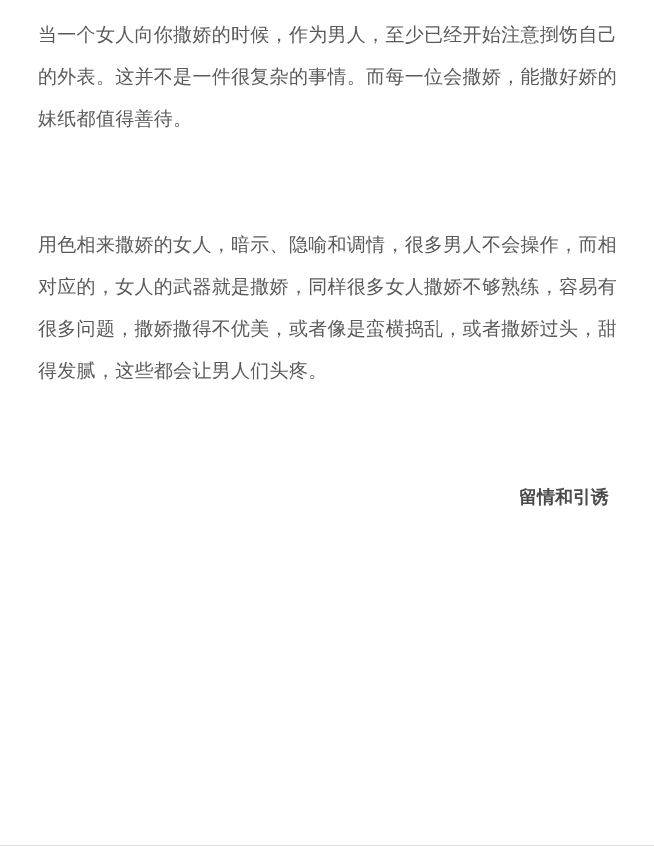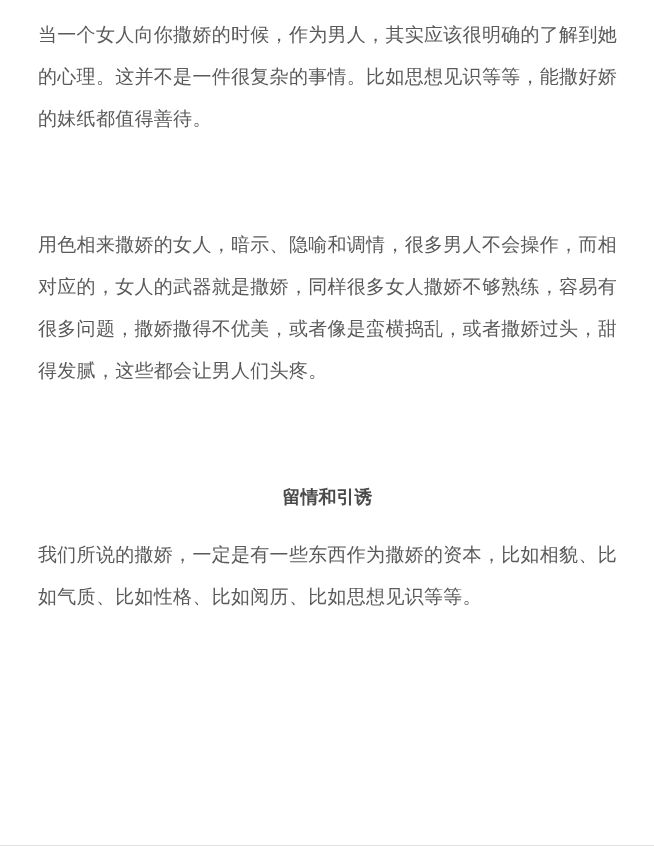--- a/index.html
+++ b/index.html
@@ -23,46 +23,45 @@
     font-size: 19px;
     line-height: 42px;
     color: #5a5a5a;
     text-align: justify;
     letter-spacing: 0.3px;
     word-break: break-all;
   }
   .gap-2 { margin-bottom: 84px; }   
   .gap-1 { margin-bottom: 42px; }   
   .heading {
-    margin: 16px;
+    margin: 8px;
     font-size: 18px;
     line-height: 42px;
     font-weight: bold;
     color: #4a4a4a;
-    text-align: center;
+    text-align: right;
   }
   .divider {
     position: absolute;
     left: 0;
     top: 845px;
     width: 100%;
     height: 1px;
     background: #e2e2e2;
   }
 </style>
 </head>
 <body>
 
 <div class="page">
   <div class="article">
-    <p class="para gap-2">当一个女人向你撒娇的时候，作为男人，其实应该很明确的了解到她的心理。这并不是一件很复杂的事情。比如思想见识等等，能撒好娇的妹纸都值得善待。</p>
+    <p class="para gap-2">当一个女人向你撒娇的时候，作为男人，至少已经开始注意捯饬自己的外表。这并不是一件很复杂的事情。而每一位会撒娇，能撒好娇的妹纸都值得善待。</p>
 
     <p class="para gap-2">用色相来撒娇的女人，暗示、隐喻和调情，很多男人不会操作，而相对应的，女人的武器就是撒娇，同样很多女人撒娇不够熟练，容易有很多问题，撒娇撒得不优美，或者像是蛮横捣乱，或者撒娇过头，甜得发腻，这些都会让男人们头疼。</p>
 
     <h2 class="heading">留情和引诱</h2>
 
 
-    <p class="para gap-1">我们所说的撒娇，一定是有一些东西作为撒娇的资本，比如相貌、比如气质、比如性格、比如阅历、比如思想见识等等。</p>
 
   </div>
 
   <div class="divider"></div>
 </div>
 
 </body></html>

